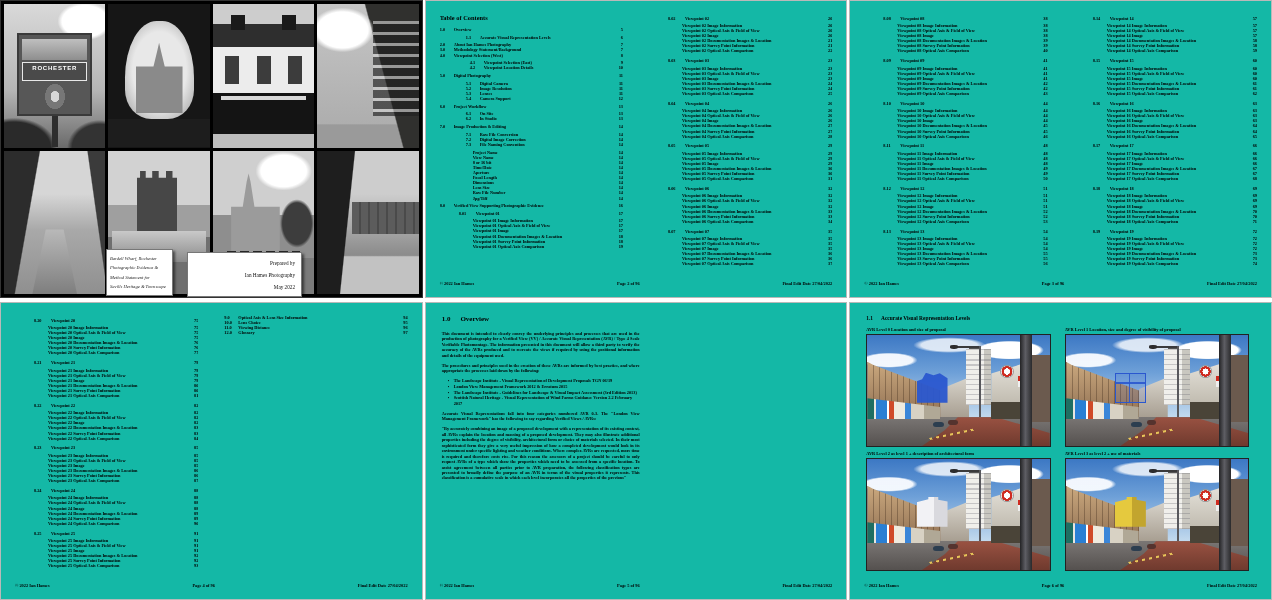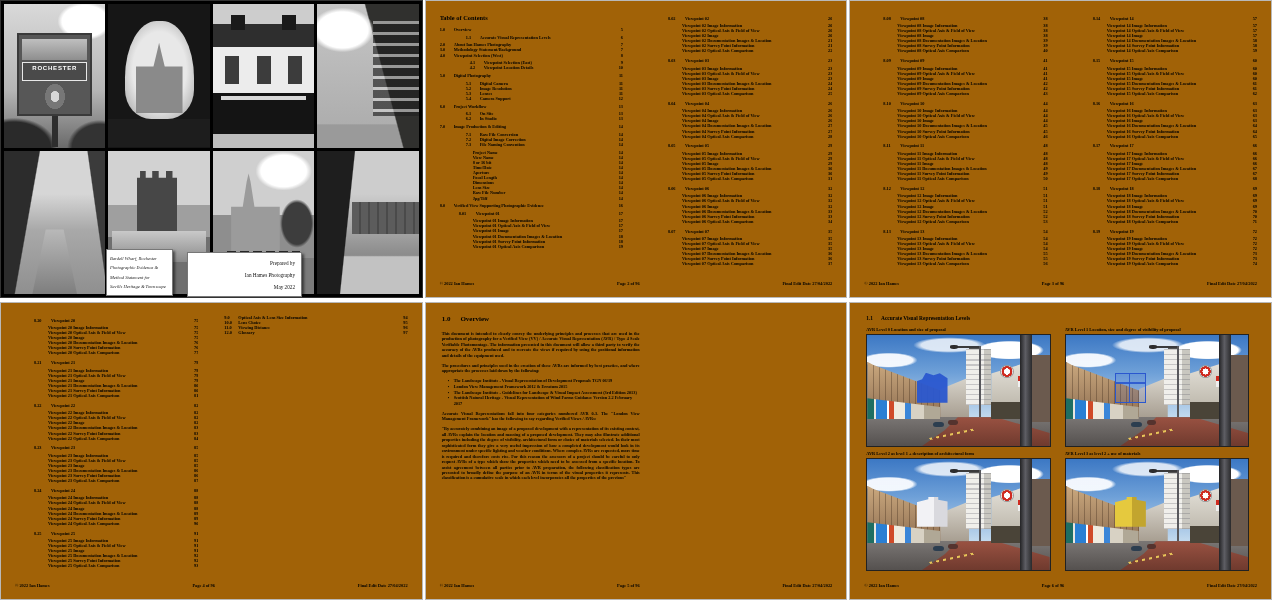--- a/index.html
+++ b/index.html
@@ -3,21 +3,21 @@
 <meta charset="utf-8">
 <style>
   * { margin:0; padding:0; box-sizing:border-box; }
   html,body { background:#ffffff; }
   body { width:1272px; height:600px; font-family:"Liberation Serif", serif; color:#000; }
 
   .board { width:1272px; height:600px; display:grid;
            grid-template-columns:repeat(3,1fr); grid-template-rows:repeat(2,1fr);
            gap:4px 2px; background:#ffffff; }
 
-  .page { position:relative; background:#a16207; border:1px solid #b9b9b9; overflow:hidden; }
+  .page { position:relative; background:#14b8a6; border:1px solid #b9b9b9; overflow:hidden; }
 
   
   .pfoot { position:absolute; left:14px; right:14px; bottom:11px; display:flex;
            justify-content:space-between; font-size:4.4px; font-weight:bold; }
 
   
   .toc-body { display:flex; gap:26px; padding:12px 14px 0 14px; }
   .toc-col { flex:1; min-width:0; overflow:hidden; }
   .toc-title { font-size:6.4px; font-weight:bold; margin:1px 0 6px 0; }
   .toc-row { display:flex; font-size:4.3px; line-height:5.1px; font-weight:bold; white-space:nowrap; }

